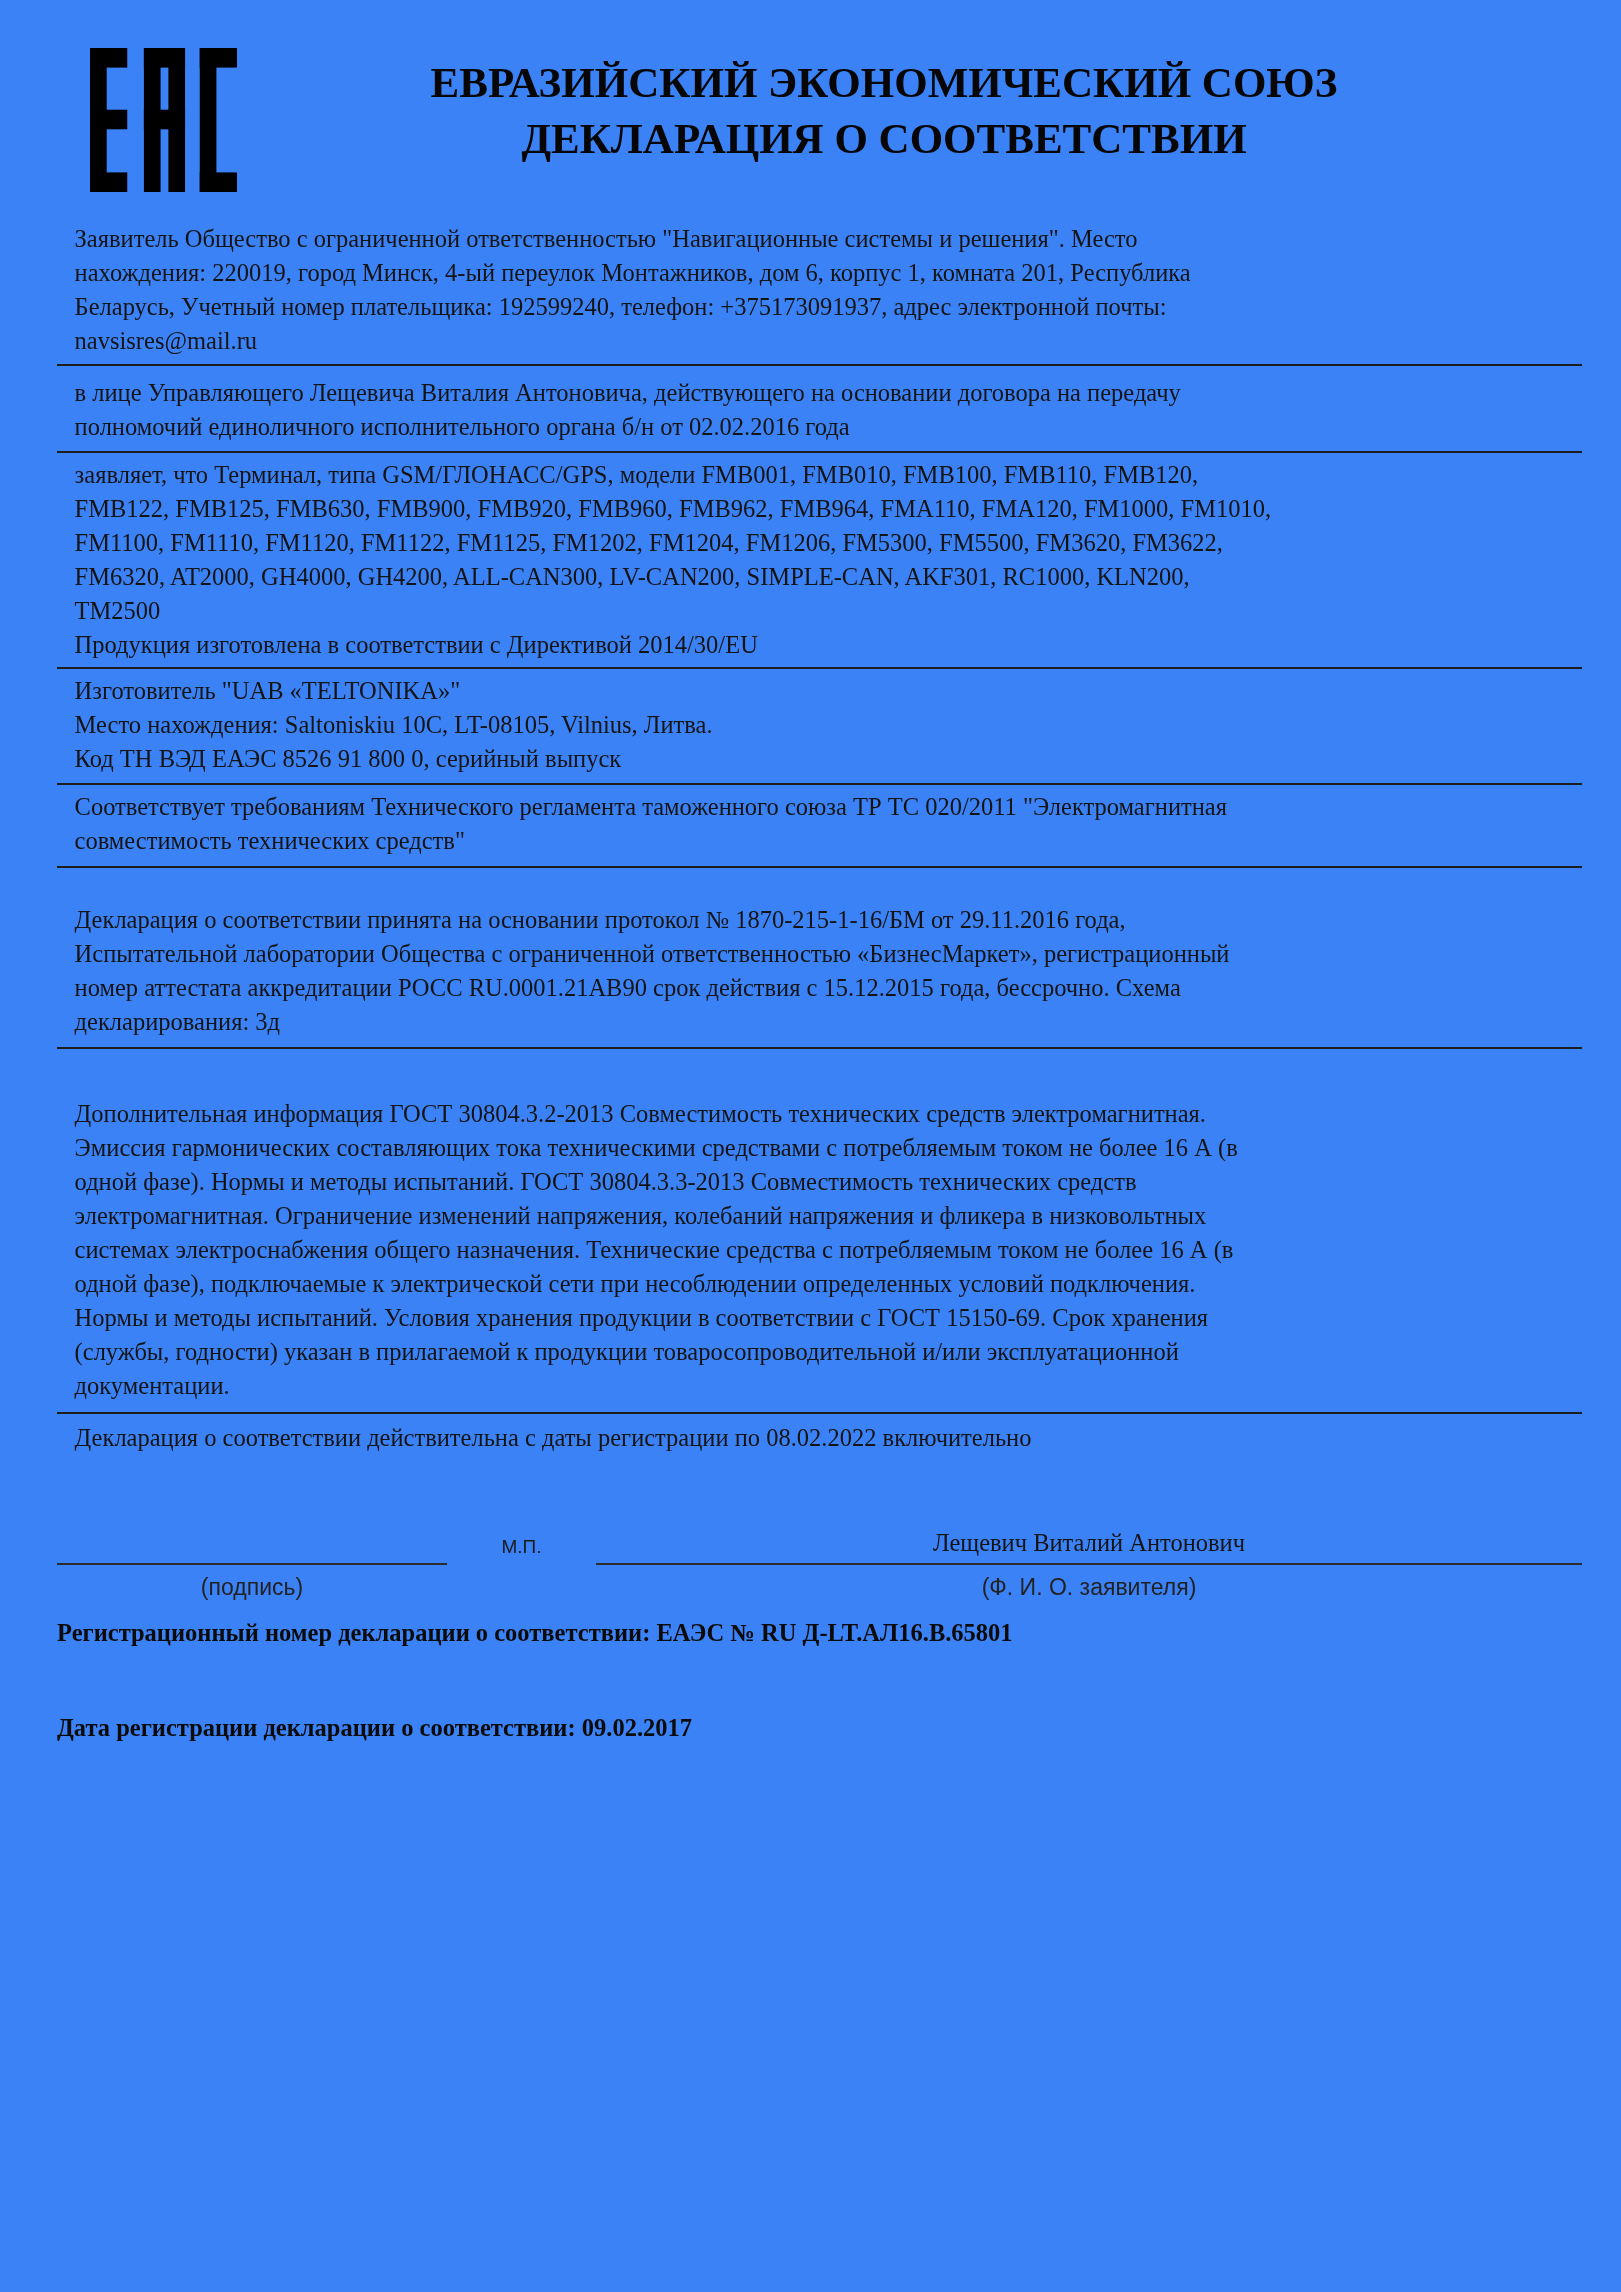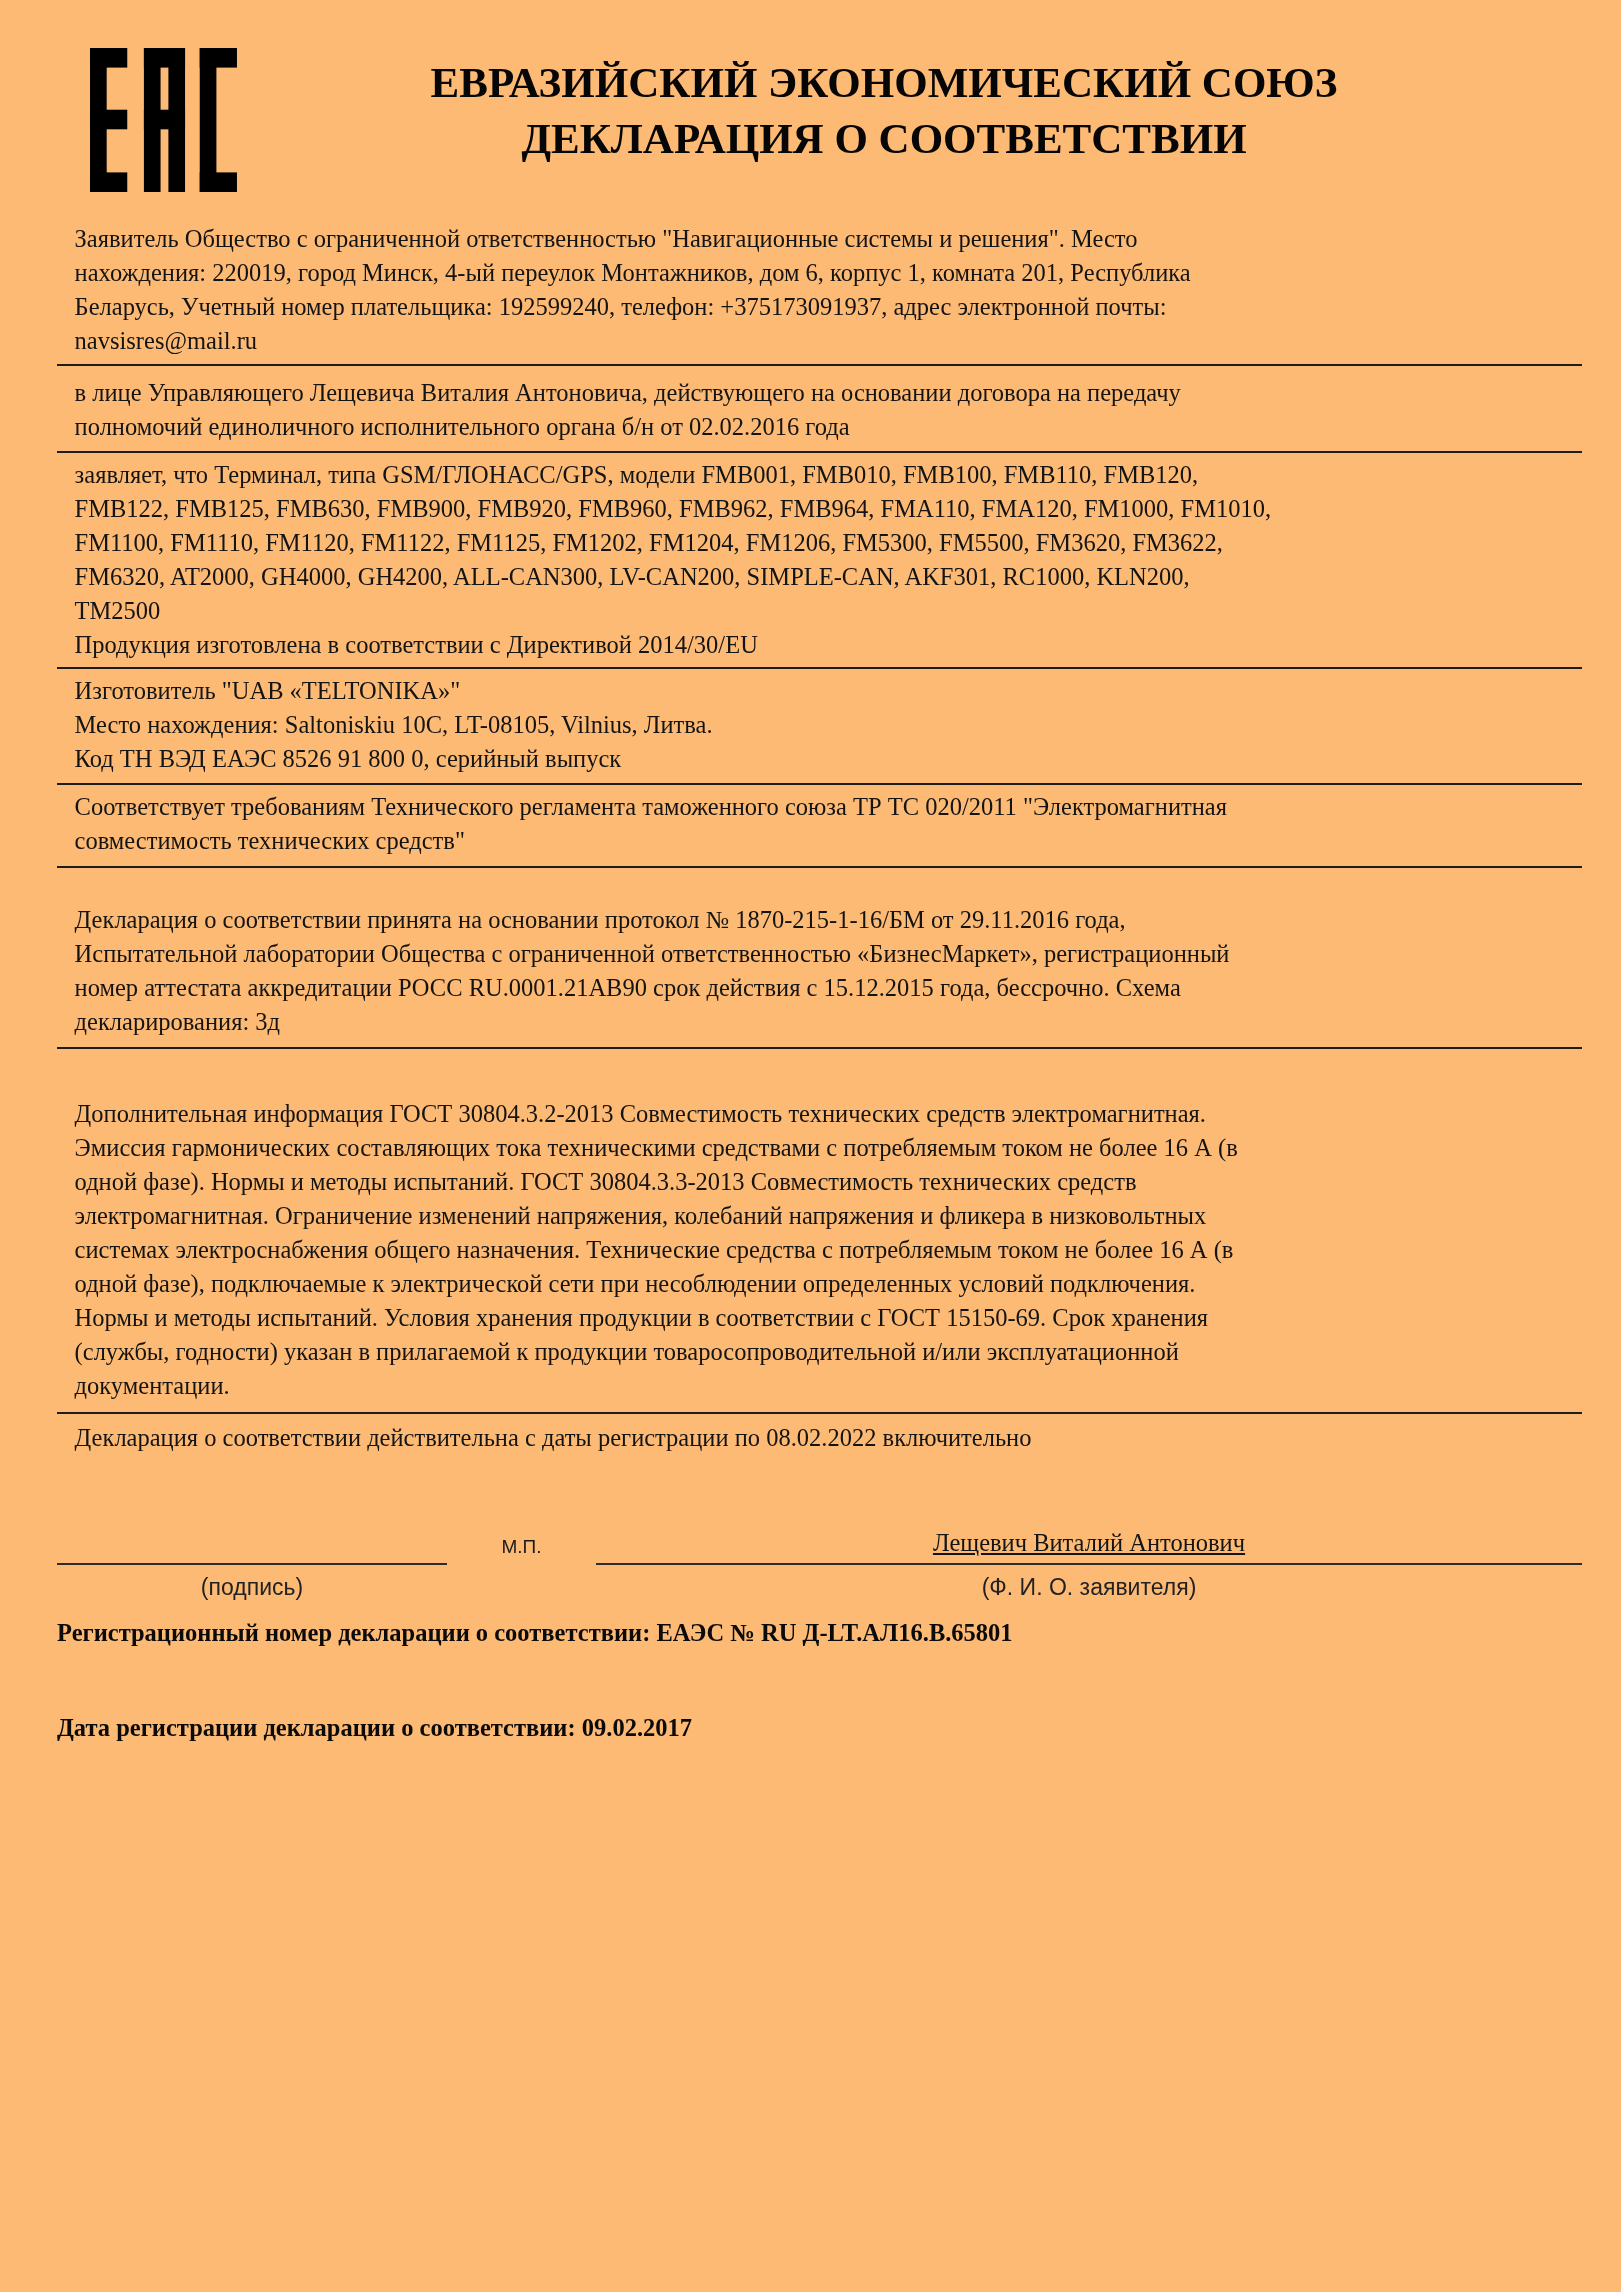--- a/index.html
+++ b/index.html
@@ -1,21 +1,21 @@
 <!DOCTYPE html>
 <html><head>
 <meta charset="utf-8">
 <style>
   * { margin: 0; padding: 0; box-sizing: border-box; }
   html, body { background: #ffffff; }
   .page {
     position: relative;
     width: 1621px;
     height: 2293px;
-    background: #fdba74;
+    background: #3b82f6;
     font-family: "Liberation Serif", serif;
     color: #141414;
     overflow: hidden;
     padding-left: 9px;
   }
   
   .eac-logo {
     position: absolute;
     left: 90px;
     top: 48px;
@@ -74,21 +74,20 @@
     padding-top: 11.8px;
     color: #1a1a1a;
   }
   .sig-col-right { flex: 1; }
   .sig-name {
     height: 41px;
     border-bottom: 2.9px solid #2c2c2c;
     text-align: center;
     font-size: 24.5px;
     line-height: 37px;
-    text-decoration: underline;
   }
   .caption {
     font-family: "Liberation Sans", sans-serif;
     font-size: 23px;
     text-align: center;
     padding-top: 8.8px;
     color: #222222;
   }
   
   .reg-line {

